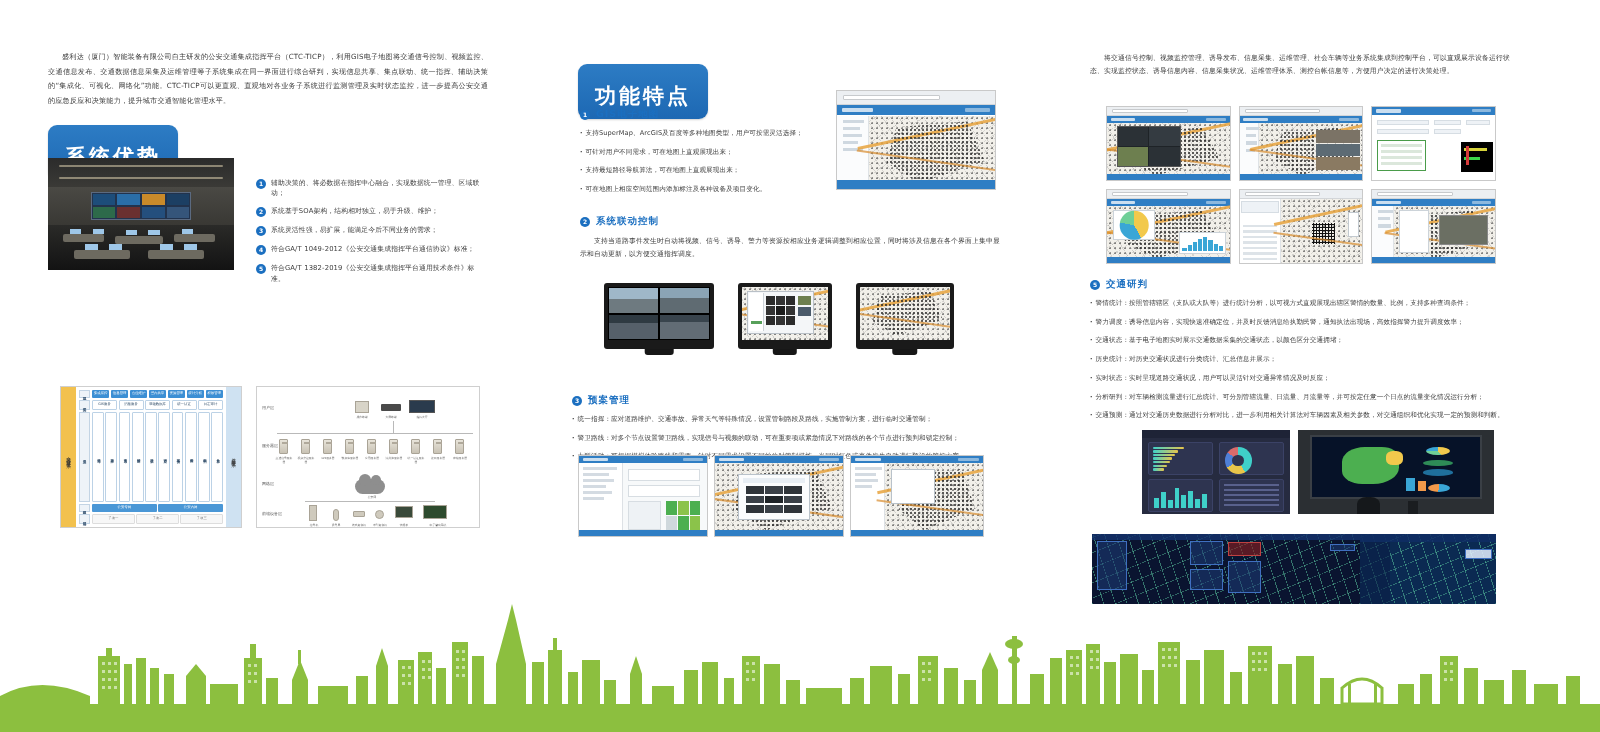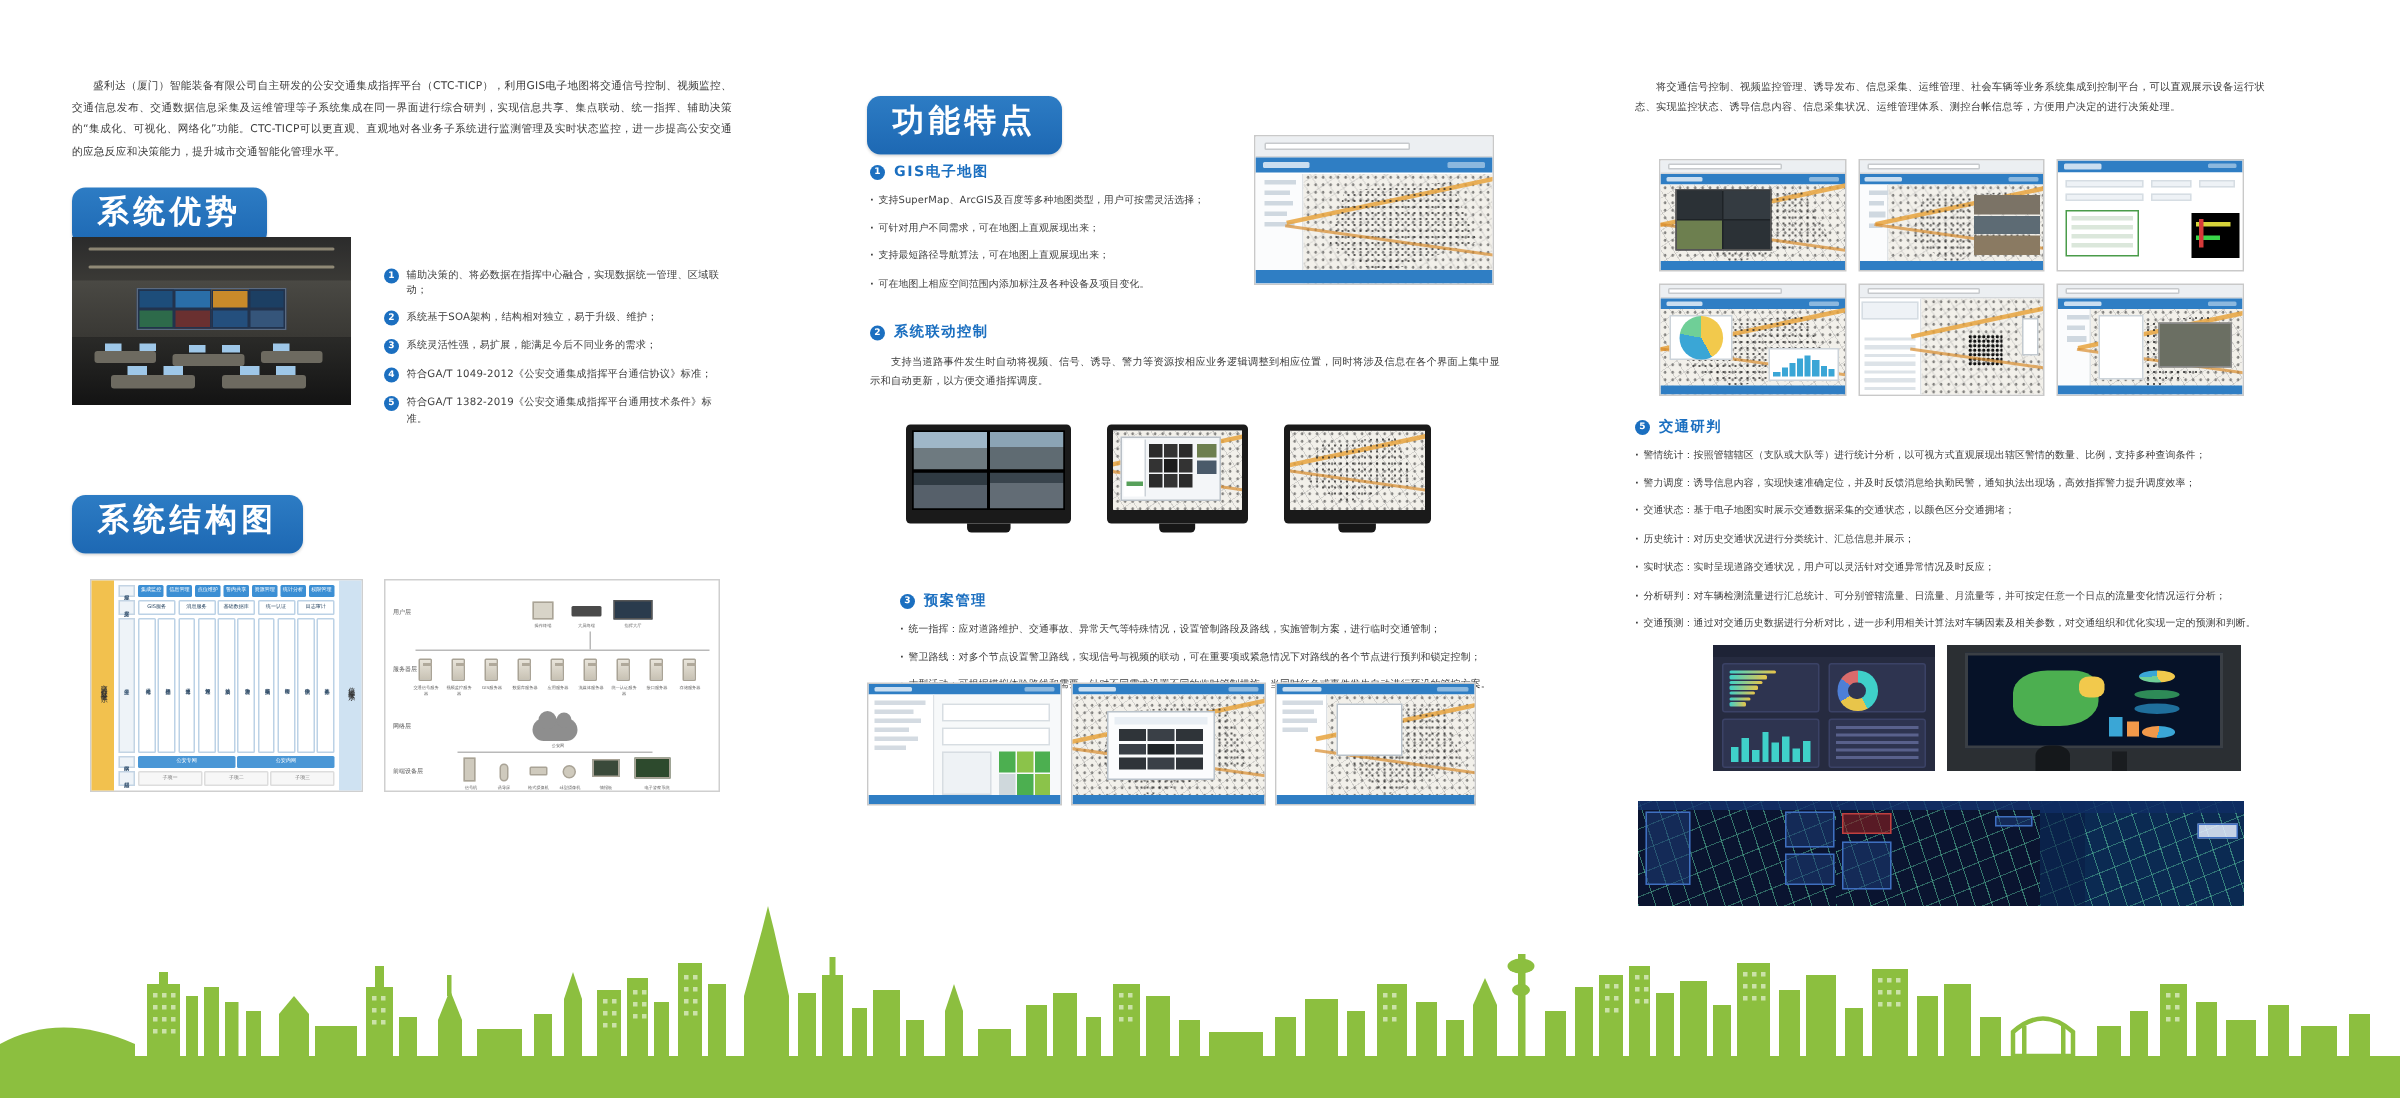--- a/index.html
+++ b/index.html
@@ -9,21 +9,21 @@
     font-family: "DejaVu Sans", "Liberation Sans", sans-serif;
     position: relative; overflow: hidden;
   }
   .page { position: relative; width: 1600px; height: 732px; }
 
   
   .pill {
     display: inline-block;
     background: linear-gradient(180deg,#2d7cc4 0%, #1d68b3 100%);
     color: #fff; border-radius: 9px;
-    padding: 2px 17px 9px 17px;
+    padding: 18px 17px 9px 17px;
     font-size: 21px; letter-spacing: 3px; font-weight: 700;
     box-shadow: 0 1px 2px rgba(0,0,0,.18);
   }
   .body-text {
     font-size: 7.1px; line-height: 2.05; color: #3a3a3a;
     text-align: justify; letter-spacing: .2px;
   }
   .num-badge {
     display: inline-flex; align-items: center; justify-content: center;
     width: 10px; height: 10px; border-radius: 50%;
@@ -255,23 +255,20 @@
     <div class="li">
       <span class="num-badge">4</span>
       <span class="tx">符合GA/T 1049-2012《公安交通集成指挥平台通信协议》标准；</span>
     </div>
     <div class="li">
       <span class="num-badge">5</span>
       <span class="tx">符合GA/T 1382-2019《公安交通集成指挥平台通用技术条件》标准。</span>
     </div>
   </div>
 
-  <div style="position:absolute; left:48px; top:330px;">
-    <span class="pill">系统结构图</span>
-  </div>
 
   <div class="arch">
     <div class="arch-side">交通行业标准体系</div>
     <div class="arch-main">
 
       <div class="arow">
         <div class="lbl">展现层</div>
         <div class="cells">
           <div class="cell">集成监控</div>
           <div class="cell">信息管理</div>
@@ -463,21 +460,21 @@
   </div>
 
   <div class="monitor" style="left:856px; top:283px; width:98px; height:66px;">
     <div class="mscreen">
       <div style="position:absolute; inset:0;" class="map">
           <div class="dots"></div>
         </div>
     </div>
   </div>
 
-  <div style="position:absolute; left:600px; top:394px; width:412px;">
+  <div style="position:absolute; left:572px; top:394px; width:412px;">
     <div class="sec-head">
       <span class="num-badge">3</span>
       <span class="t">预案管理</span>
     </div>
     <div class="dotli">统一指挥：应对道路维护、交通事故、异常天气等特殊情况，设置管制路段及路线，实施管制方案，进行临时交通管制；</div>
     <div class="dotli">警卫路线：对多个节点设置警卫路线，实现信号与视频的联动，可在重要项或紧急情况下对路线的各个节点进行预判和锁定控制；</div>
     <div class="dotli">大型活动：可根据模拟体验路线和需要，针对不同需求设置不同的临时管制措施，当同时红色或事件发生自动进行预设的管控方案。</div>
   </div>
 
   <div class="shot" style="position:absolute; left:578px; top:455px; width:130px; height:82px;">

